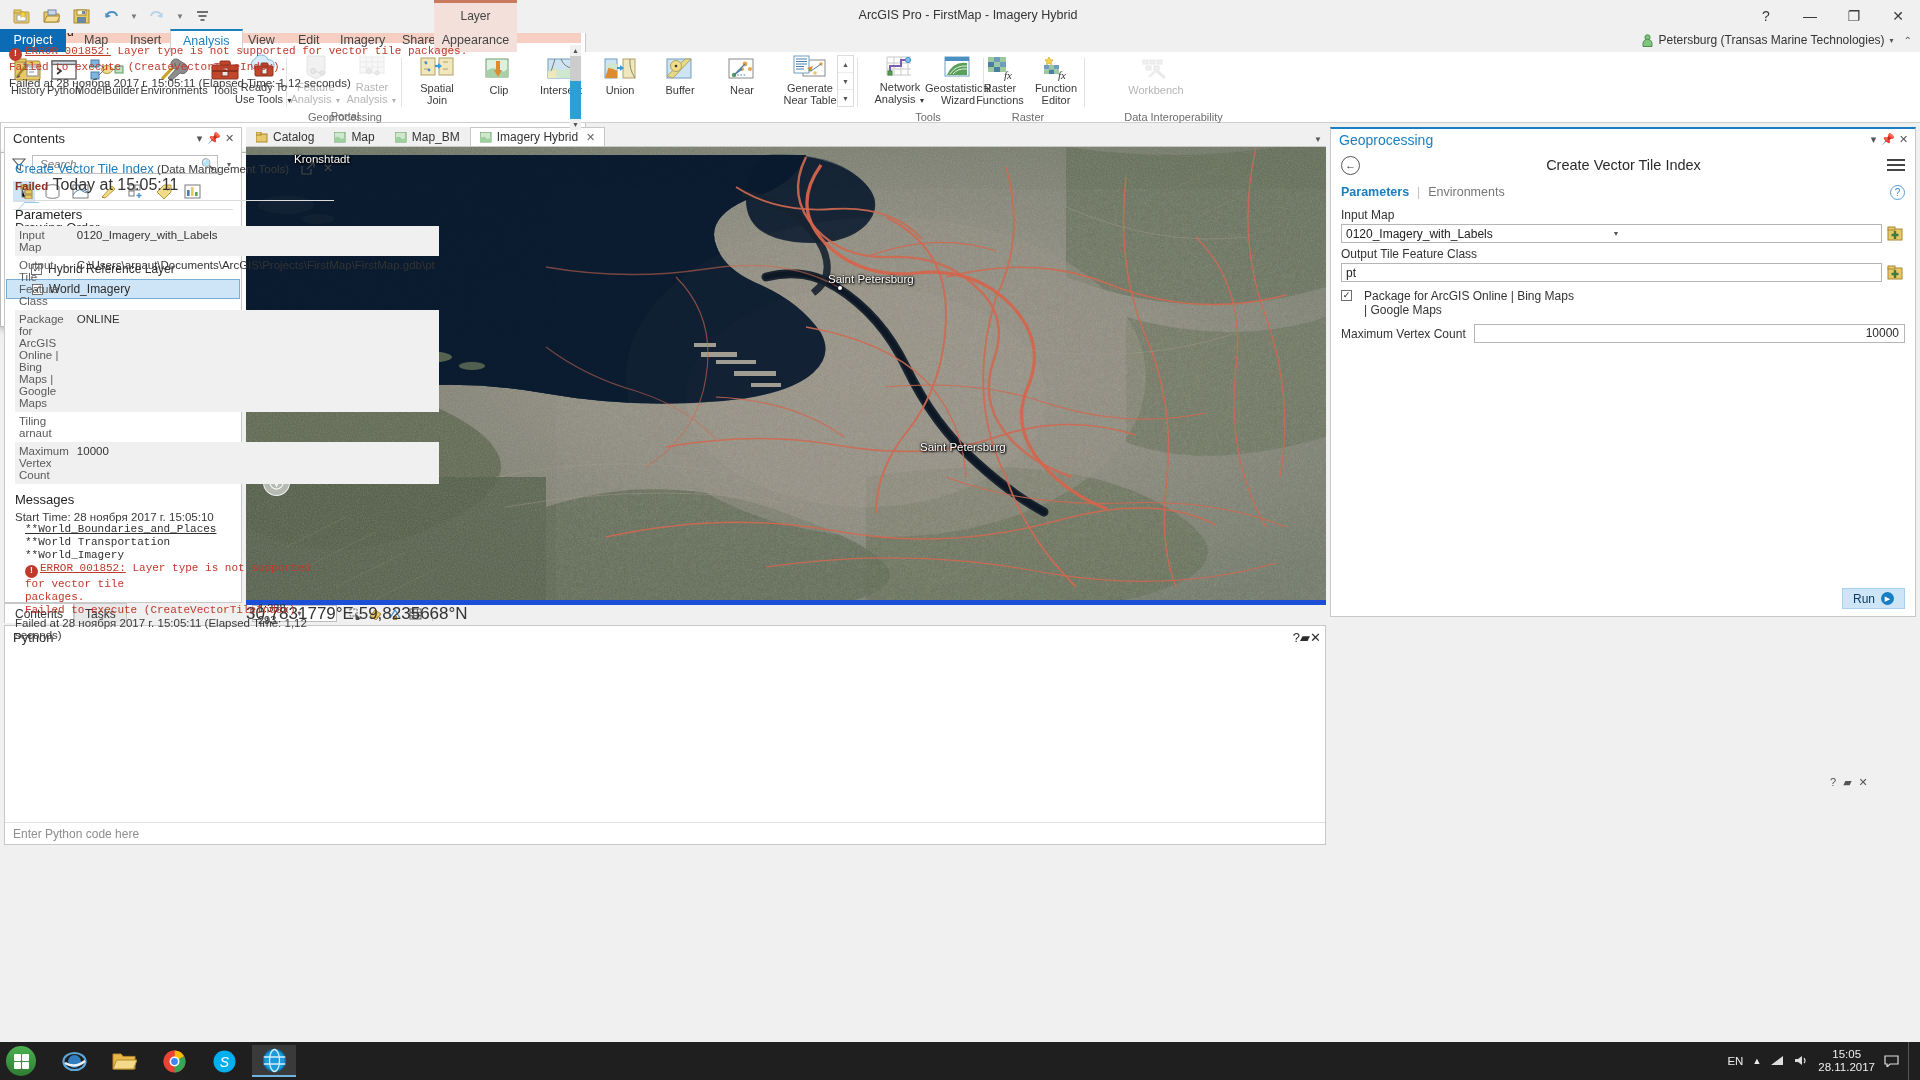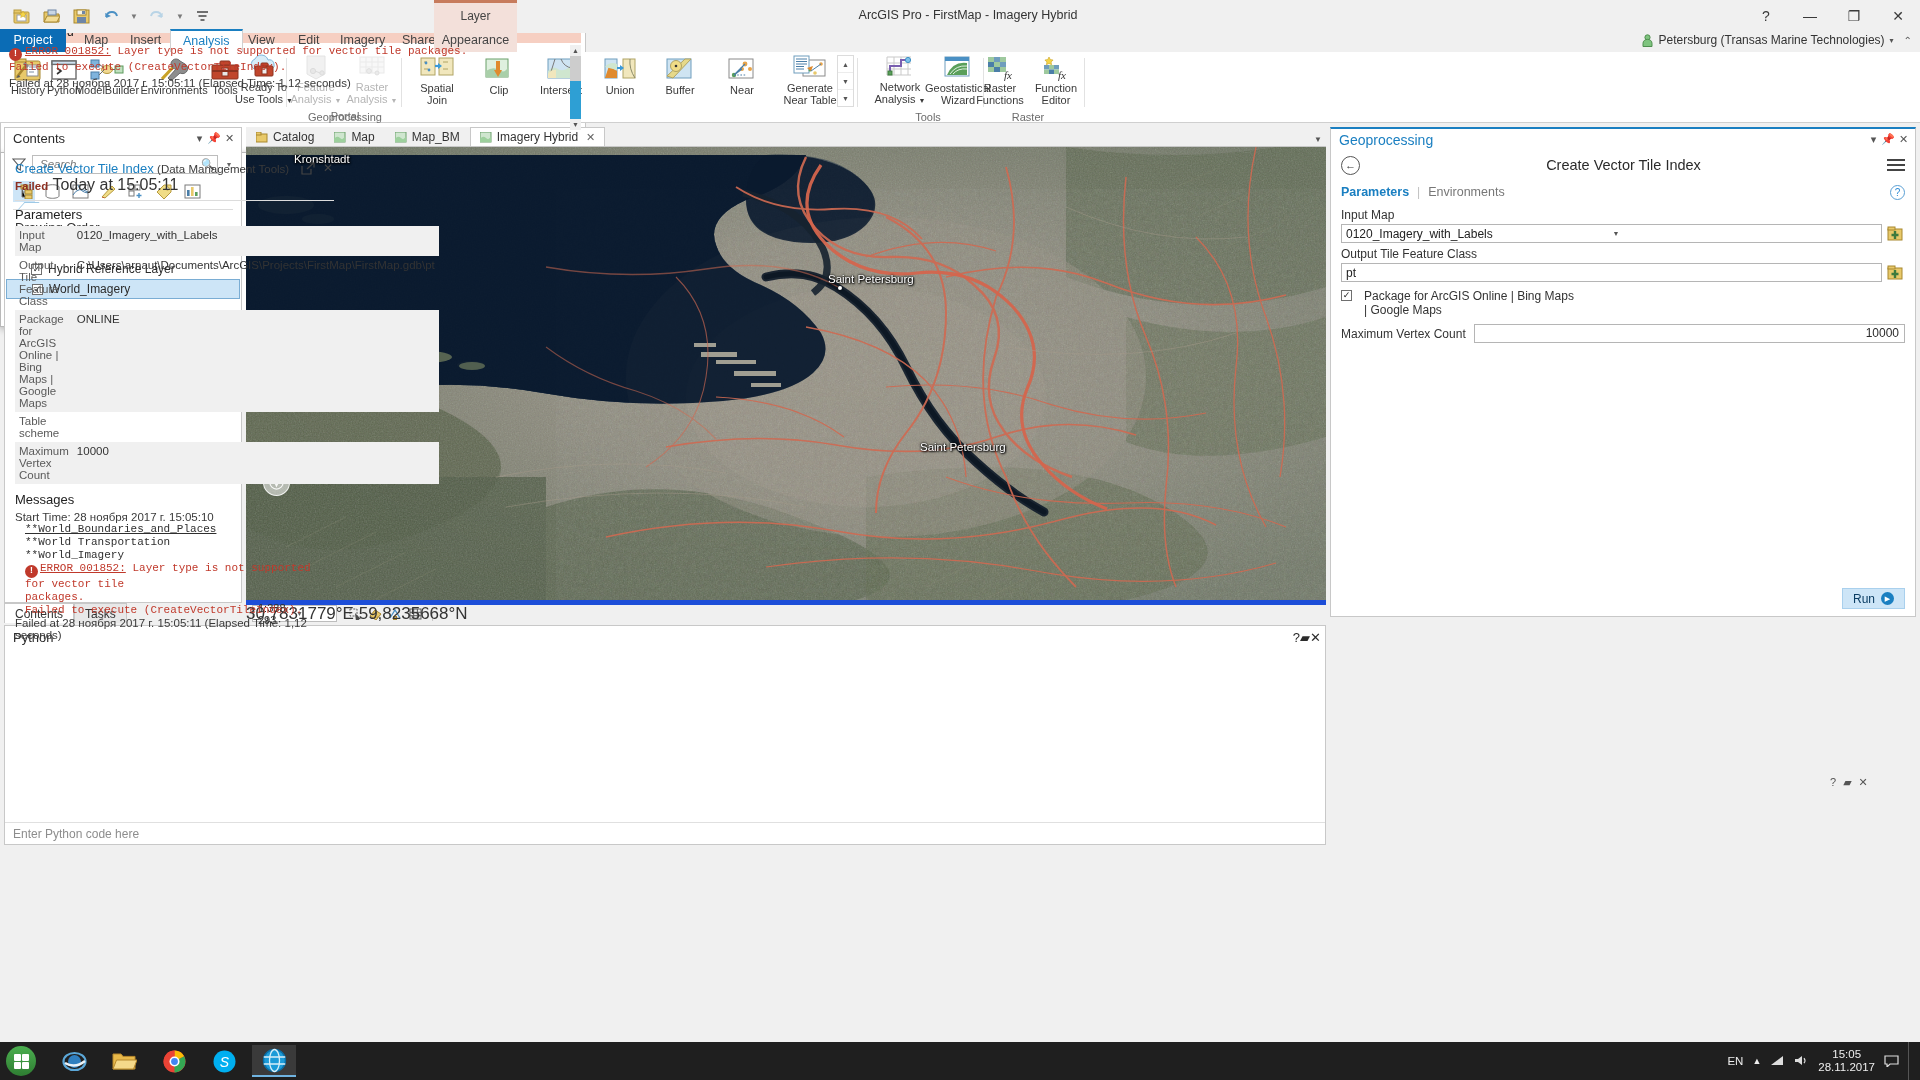--- a/index.html
+++ b/index.html
@@ -566,20 +566,39 @@
               </g>
               <text x="18" y="24" font-size="11" font-style="italic" font-family="serif" fill="#333">fx</text>
             </svg>
         </span>
         <span class="lbl">Function<br>Editor</span>
       </div>
       <div class="glabel">Raster</div>
       <div class="gsep"></div>
     </div>
 
+    <div class="rgroup" style="left:1086px;width:175px;">
+      <div class="bigbtn dis" style="left:30px;width:80px;">
+        <span class="ico">
+          <svg width="34" height="26">
+              <g fill="#d5d5d5" stroke="#c0c0c0">
+                <rect x="4" y="3" width="5" height="4"></rect>
+                <rect x="11" y="3" width="5" height="4"></rect>
+                <rect x="18" y="3" width="5" height="4"></rect>
+                <rect x="7" y="9" width="5" height="4"></rect>
+                <rect x="15" y="9" width="5" height="4"></rect>
+              </g>
+              <path d="M18 14 L26 21" stroke="#c5c5c5" stroke-width="3"></path>
+              <path d="M10 20 L20 11" stroke="#cfcfcf" stroke-width="3"></path>
+            </svg>
+        </span>
+        <span class="lbl">Workbench</span>
+      </div>
+      <div class="glabel">Data Interoperability</div>
+    </div>
 
     <div style="position:absolute;left:288px;bottom:0;width:114px;text-align:center;font-size:11px;color:#6c6c6c;">Portal</div>
   </div>
 
   <div class="panel" id="contents">
     <div class="panel-head">
       <span class="ttl">Contents</span>
       <span class="hbtn">▾</span>
       <span class="hbtn">📌</span>
       <span class="hbtn">✕</span>
@@ -1021,21 +1040,21 @@
         </tr>
         <tr>
           <td class="k">Output Tile Feature Class</td>
           <td>C:\Users\arnaut\Documents\ArcGIS\Projects\FirstMap\FirstMap.gdb\pt</td>
         </tr>
         <tr class="alt">
           <td class="k">Package for ArcGIS Online | Bing Maps | Google Maps</td>
           <td>ONLINE</td>
         </tr>
         <tr>
-          <td class="k">Table scheme</td>
+          <td class="k">Tiling arnaut</td>
           <td></td>
         </tr>
         <tr class="alt">
           <td class="k">Maximum Vertex Count</td>
           <td>10000</td>
         </tr>
       </tbody>
         </table>
       <div class="rp-sec" style="margin-top:8px;">Messages</div>
       <div style="font-size:11.5px;color:#3a3a3a;">Start Time: 28 ноября 2017 г. 15:05:10</div>

